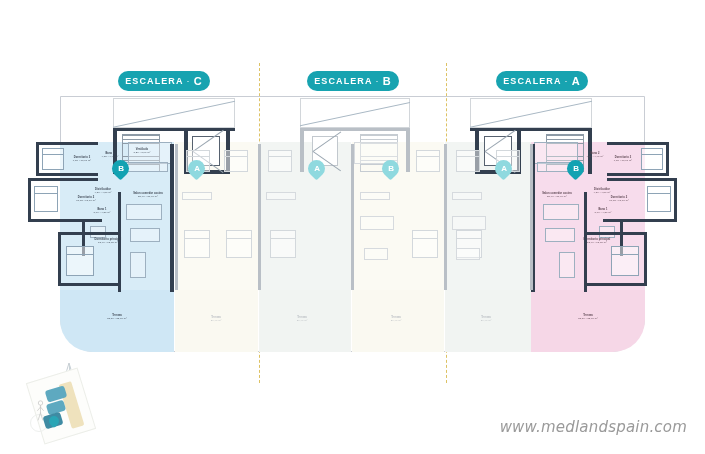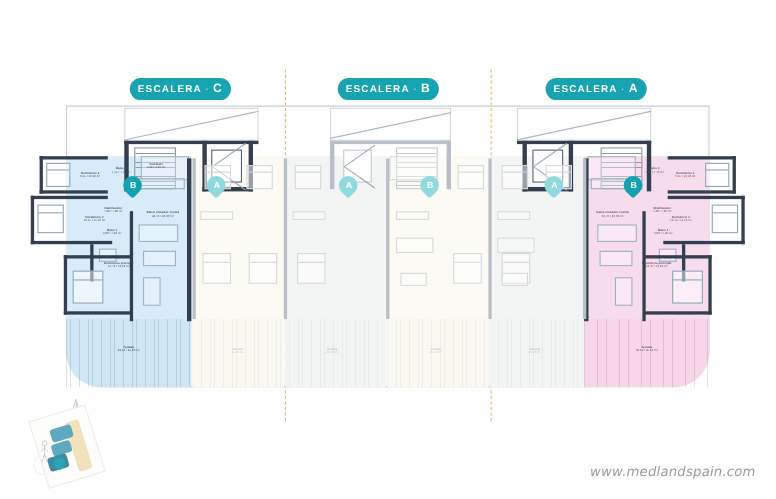--- a/index.html
+++ b/index.html
@@ -96,21 +96,21 @@
   .loc-sand{position:absolute;background:#efe2bd;border-radius:2px;transform:rotate(-17deg);}
   .loc-road{position:absolute;border:1.5px solid #eef0ee;border-radius:50%;}
   .loc-pin{position:absolute;width:10px;height:10px;border-radius:50% 50% 50% 2px;
      background:#2aa5b5;transform:rotate(-45deg);}
   .north{position:absolute;left:46px;top:0px;width:14px;height:16px;}
 
   
   .person{position:absolute;left:36px;top:400px;width:9px;height:22px;opacity:.5;}
 
   
-  .wm{position:absolute;right:18px;bottom:18px;font-size:12px;color:#9a9a9a;
+  .wm{position:absolute;right:18px;bottom:18px;font-size:15px;color:#9a9a9a;
       letter-spacing:.2px;font-family:"DejaVu Sans",sans-serif;font-style:italic;text-align:center;}
 </style>
 </head>
 <body>
 
 <div class="stage">
 
   <div class="badge" style="left:118px;top:71px;width:92px;background:#17a3b0;">
     <span>ESCALERA</span>
     <span class="sep">·</span>

